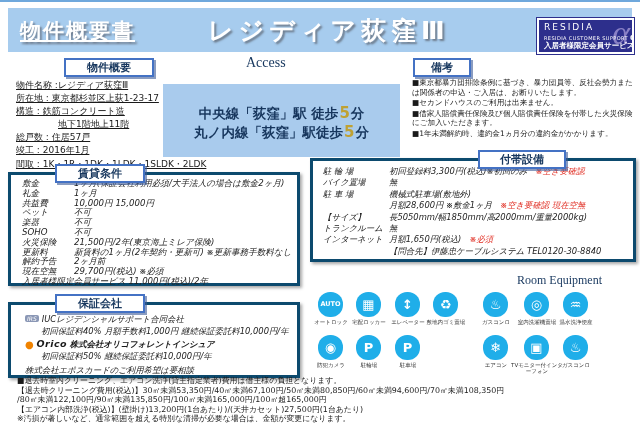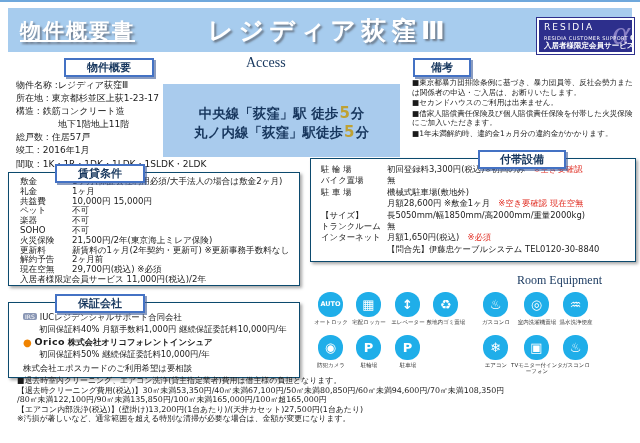--- a/index.html
+++ b/index.html
@@ -19,23 +19,23 @@
     font-family:"Liberation Serif",serif;font-style:italic;opacity:.85;}
   #badge .b1{position:absolute;left:5px;top:2px;font-size:9px;letter-spacing:2px;color:#fff;}
   #badge .b2{position:absolute;left:5px;top:13px;font-size:5px;color:#fff;letter-spacing:.4px;white-space:nowrap;}
   #badge .b2 .a2{font-size:8px;font-weight:bold;}
   #badge .b3{position:absolute;left:5px;top:21px;font-size:7.5px;font-weight:bold;color:#fff;white-space:nowrap;}
   
   .seclabel{background:#fff;border:2px solid #4472c4;box-shadow:2px 2px 0 rgba(60,90,150,.6);
     font-size:11px;font-weight:bold;color:#17375e;text-align:center;line-height:15px;
     padding:0 4px;z-index:5;box-sizing:border-box;}
   
-  .cbox{background:#fff;border:1px solid #0c4a6e;box-shadow:2px 2px 3px rgba(0,0,0,.35);box-sizing:border-box;}
-  
-  #overview-lines{left:16px;top:77px;width:230px;font-size:9px;line-height:13.1px;color:#1a1a1a;white-space:nowrap;}
+  .cbox{background:#fff;border:3px solid #0c4a6e;box-shadow:2px 2px 3px rgba(0,0,0,.35);box-sizing:border-box;font-style:italic;}
+  
+  #overview-lines{left:16px;top:77px;width:230px;font-size:9px;line-height:13.1px;color:#1a1a1a;white-space:nowrap;text-decoration:underline;}
   #overview-lines .indent{padding-left:42px;}
   
   #access-title{left:246px;top:53px;font-family:"Liberation Serif","DejaVu Serif",serif;
     font-size:14px;color:#17375e;}
   #access-box{left:163px;top:82px;width:237px;height:73px;background:#a9cbed;}
   #access-box .aline{text-align:center;font-size:13.5px;font-weight:bold;color:#17365d;white-space:nowrap;}
   #access-box .al1{margin-top:20px;}
   #access-box .num{color:#bfa133;font-size:15px;padding:0 1px;}
   
   #remarks{left:412px;top:76px;width:224px;font-size:7.6px;line-height:9.6px;color:#1a1a1a;}

